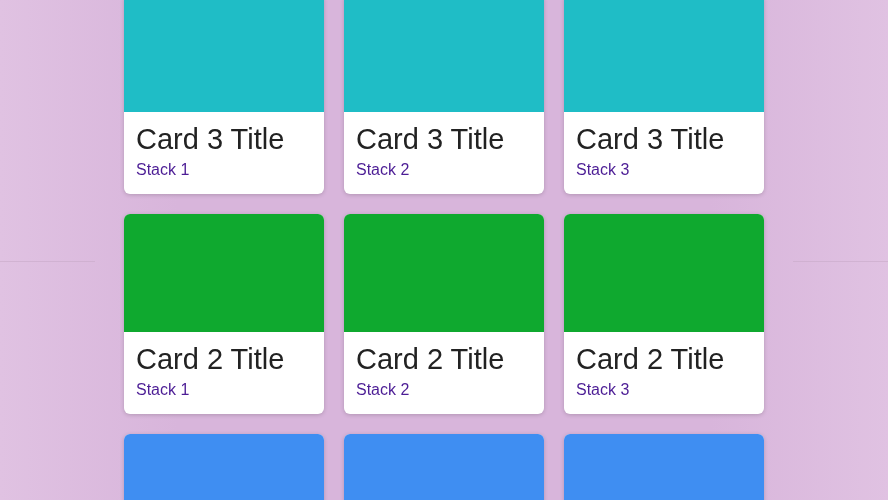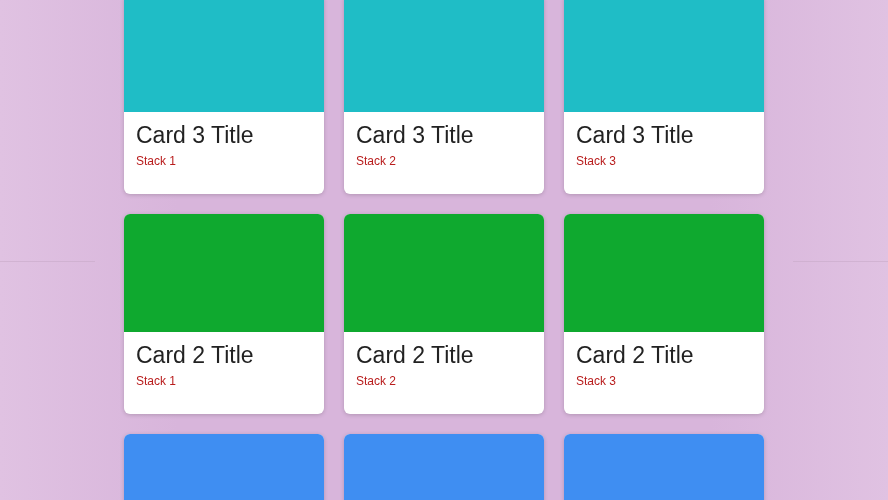--- a/index.html
+++ b/index.html
@@ -43,29 +43,29 @@
   }
   .card-image {
     width: 100%;
     height: 118px;
     flex-shrink: 0;
   }
   .card-body {
     padding: 10px 12px 12px 12px;
   }
   .card-title {
-    font-size: 23px;
+    font-size: 29px;
     font-weight: 300;
     color: #222;
     line-height: 1.2;
     margin-bottom: 4px;
   }
   .card-sub {
-    font-size: 12px;
-    color: #b91c1c;
+    font-size: 16px;
+    color: #4c1d95;
   }
 </style>
 </head>
 <body>
 
 <div class="side-line left"></div>
 <div class="side-line right"></div>
 
 <div class="grid">
 

